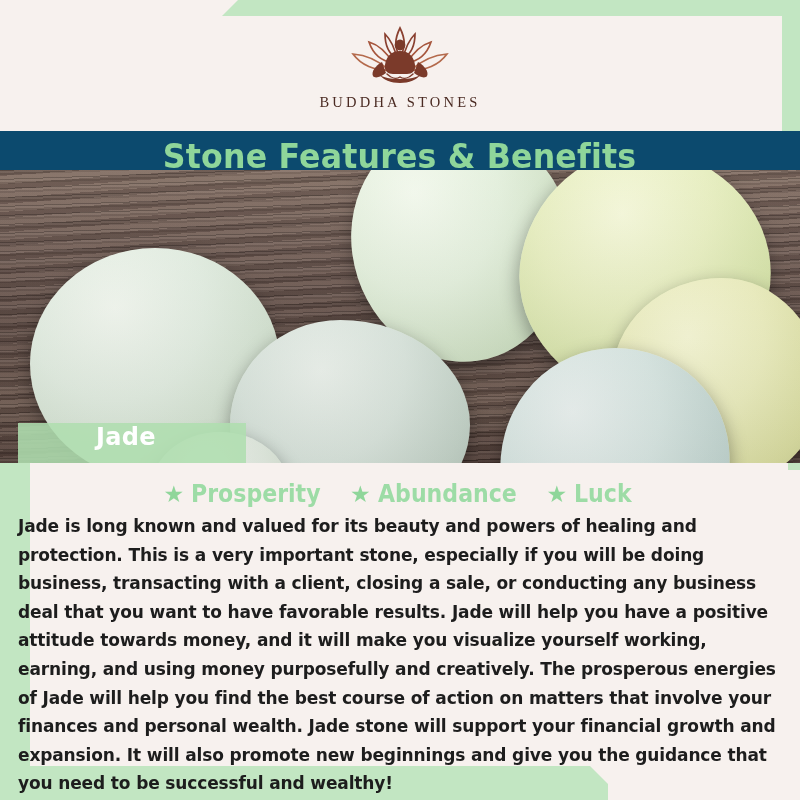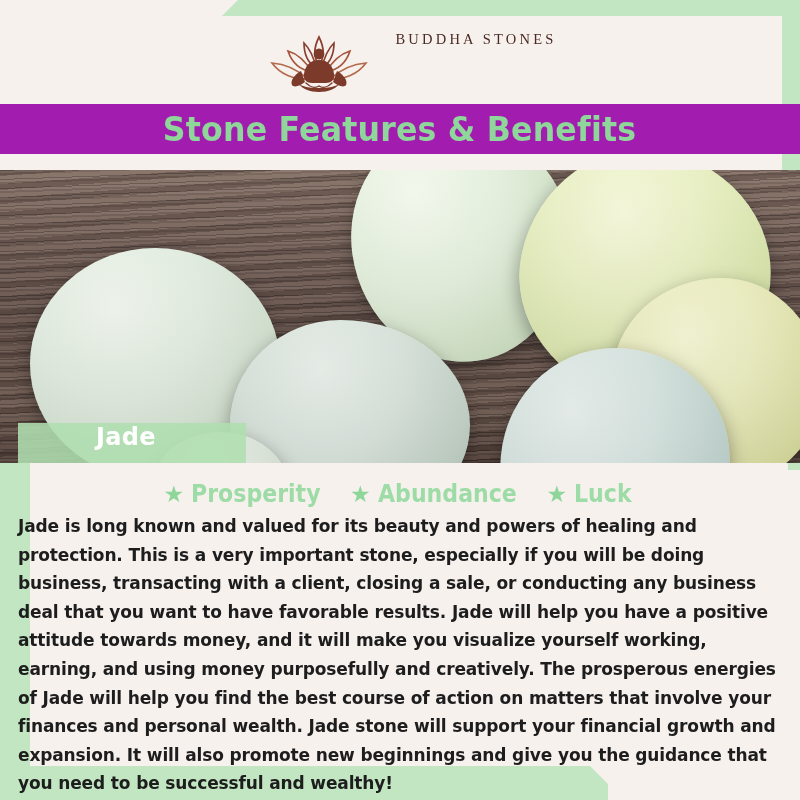--- a/index.html
+++ b/index.html
@@ -33,33 +33,33 @@
   }
   #deco-bottom-left-sq{
     left:0;bottom:0;width:24px;height:40px;background:#c2e6c2;
   }
 
   
   #header{
     position:absolute;left:0;top:16px;width:800px;height:100px;
     display:flex;align-items:center;justify-content:center;
   }
-  #logo-wrap{display:flex;flex-direction:row;align-items:flex-start;gap:2px;}
+  #logo-wrap{display:flex;flex-direction:column;align-items:center;gap:2px;}
   #logo-mark{width:150px;height:70px;display:block;}
   #brand-name{
     font-family:"Liberation Serif",serif;
     font-size:14.5px;letter-spacing:3.2px;color:#4a2a22;
     font-weight:400;white-space:nowrap;
   }
 
   
   #title-band{
-    position:absolute;left:0;top:104px;width:800px;height:50px;
+    position:absolute;left:0;top:131px;width:800px;height:50px;
     display:flex;align-items:center;justify-content:center;
-    background:#a21caf;
+    background:#0c4a6e;
   }
   #title-text{
     font-family:"DejaVu Sans",sans-serif;
     font-weight:bold;
     font-size:34px;
     color:#8fd69a;
     letter-spacing:.2px;
     transform:scaleX(.93);
     transform-origin:center;
     white-space:nowrap;

